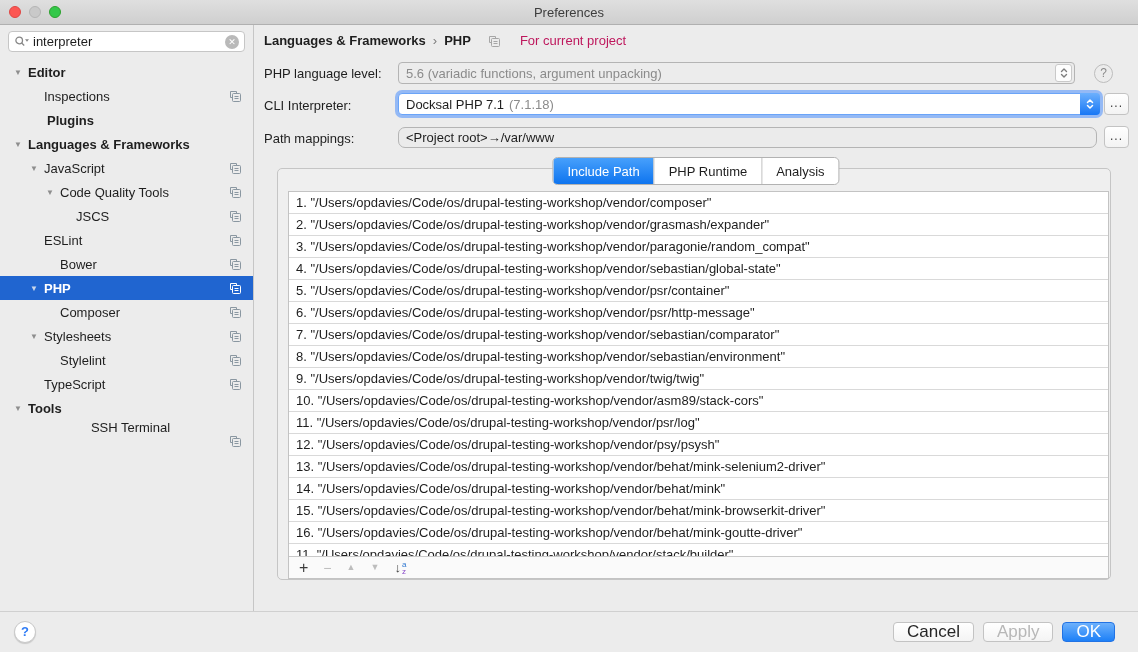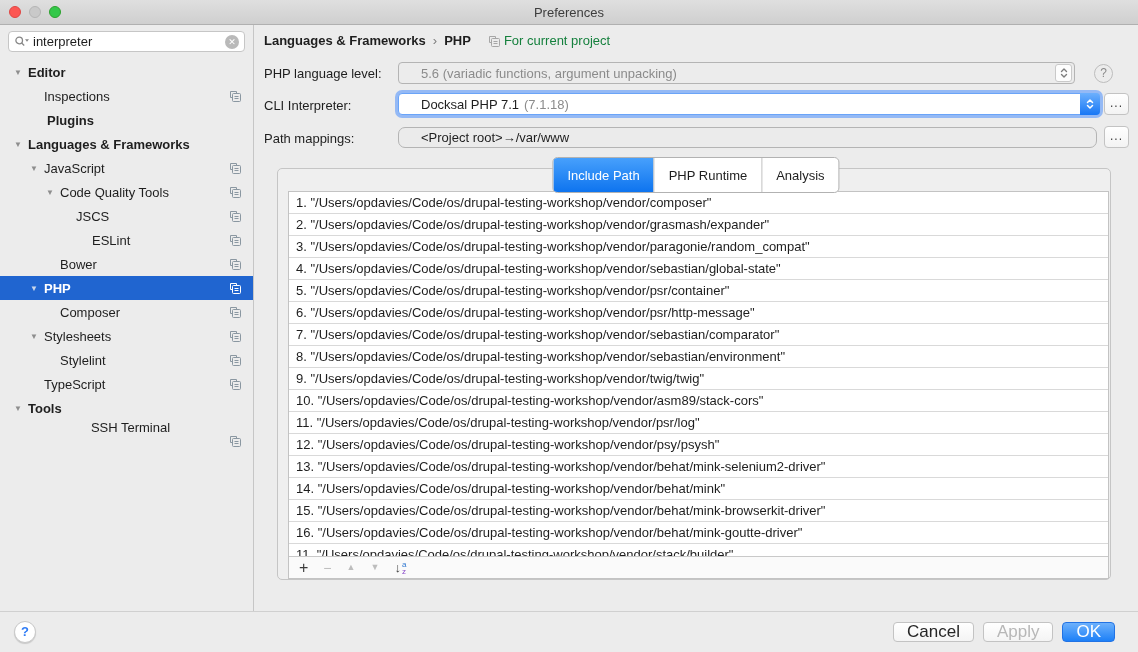--- a/index.html
+++ b/index.html
@@ -43,27 +43,27 @@
   .tree-row.selected { background: #2065d0; color: #fff; }
   .tree-arrow { width: 20px; text-align: center; font-size: 8px; color: #8e8e8e; flex: none; }
   .tree-row.selected .tree-arrow { color: #c9d6ea; }
   .tree-label { white-space: nowrap; }
   .scope-icon { margin-left: auto; margin-right: 12px; color: #8a97a1; display: flex; flex: none; }
   .tree-row.selected .scope-icon { color: #fff; }
   
   .breadcrumb { position: absolute; left: 10px; top: 8px; display: flex; align-items: center; gap: 7px; }
   .crumb { font-weight: 700; }
   .crumb-sep { color: #7c7c7c; font-weight: 400; }
-  .scope-note { display: flex; align-items: center; gap: 4px; color: #15803d; margin-left: 10px; }
+  .scope-note { display: flex; align-items: center; gap: 20px; color: #be185d; margin-left: 10px; }
   .scope-note .scope-icon { margin: 0; color: #a6a6a6; }
   
   .form-label { position: absolute; left: 10px; color: #1e1e1e; }
   .combo, .textfield {
     position: absolute; height: 22px; border: 1px solid #b4b4b4; border-radius: 4px;
-    display: flex; align-items: center; background: #fff; padding-left: 22px;
+    display: flex; align-items: center; background: #fff; padding-left: 7px;
   }
   .combo.disabled { background: #ececec; color: #8b8b8b; }
   .combo .stepper {
     margin-left: auto; width: 17px; height: 18px; margin-right: 2px; border: 1px solid #c9c9c9;
     border-radius: 3px; background: #fdfdfd; display: flex; align-items: center; justify-content: center;
     color: #7d7d7d;
   }
   .combo.focused { box-shadow: 0 0 0 3px rgba(77, 144, 254, 0.55); border-color: #6aa4f8; }
   .combo .stepper.blue {
     width: 20px; height: 22px; margin-right: -1px; border: none; border-radius: 0 4px 4px 0;
@@ -78,21 +78,21 @@
   }
   .help-circle {
     position: absolute; width: 19px; height: 19px; border-radius: 50%;
     border: 1px solid #bdbdbd; color: #8a8a8a; text-align: center; line-height: 17px;
     font-size: 12px; background: transparent;
   }
   
   .segmented {
     position: absolute; top: 132px; left: 50%; transform: translateX(-50%);
     display: flex; border: 1px solid #b2b2b2; border-radius: 5px; background: #fff;
-    height: 36px; overflow: hidden; z-index: 2;
+    height: 28px; overflow: hidden; z-index: 2;
   }
   .seg {
     padding: 0 14px; display: flex; align-items: center; border-left: 1px solid #c2c2c2;
     color: #1e1e1e; cursor: default; white-space: nowrap;
   }
   .seg:first-child { border-left: none; }
   .seg.sel { background: linear-gradient(#47a0fc, #0e74ef); color: #fff; }
   
   .panel {
     position: absolute; left: 23px; top: 143px; width: 834px; height: 412px;
@@ -221,21 +221,21 @@
             <span class="tree-label">JSCS</span>
             <span class="scope-icon">
               <svg width="12" height="12" viewBox="0 0 12 12" fill="none" stroke="currentColor" stroke-width="1">
                 <path d="M3.5 7.5 L1.5 7.5 L1.5 1.5 L7.5 1.5 L7.5 3.5"></path>
                 <rect x="3.5" y="3.5" width="8" height="8" rx="1"></rect>
                 <line x1="5.5" y1="6.5" x2="9.5" y2="6.5"></line>
                 <line x1="5.5" y1="8.5" x2="9.5" y2="8.5"></line>
               </svg>
             </span>
           </div>
-          <div class="tree-row" style="padding-left: 72px;">
+          <div class="tree-row" style="padding-left: 24px;">
             <span class="tree-arrow"></span>
             <span class="tree-label">ESLint</span>
             <span class="scope-icon">
               <svg width="12" height="12" viewBox="0 0 12 12" fill="none" stroke="currentColor" stroke-width="1">
                 <path d="M3.5 7.5 L1.5 7.5 L1.5 1.5 L7.5 1.5 L7.5 3.5"></path>
                 <rect x="3.5" y="3.5" width="8" height="8" rx="1"></rect>
                 <line x1="5.5" y1="6.5" x2="9.5" y2="6.5"></line>
                 <line x1="5.5" y1="8.5" x2="9.5" y2="8.5"></line>
               </svg>
             </span>

